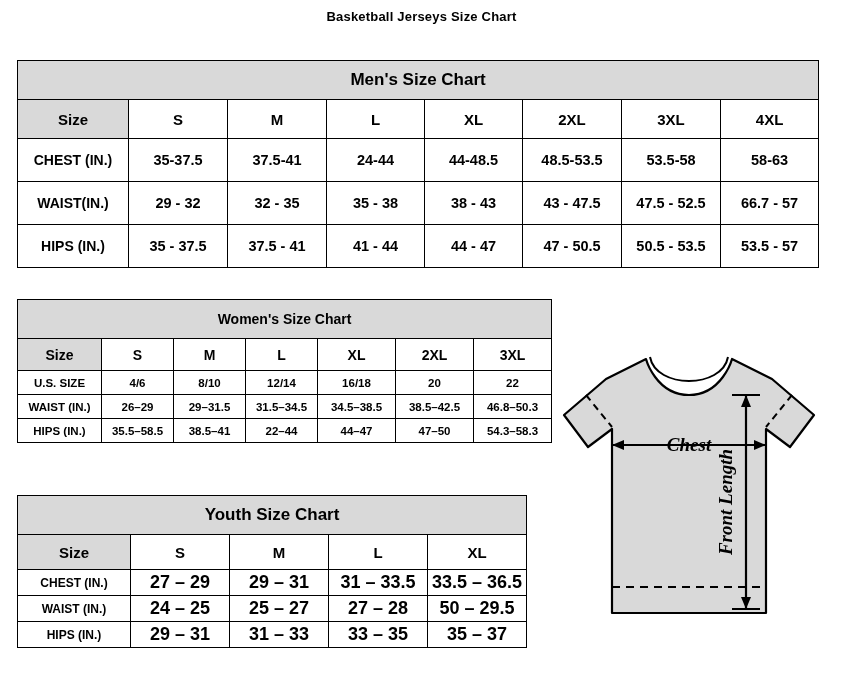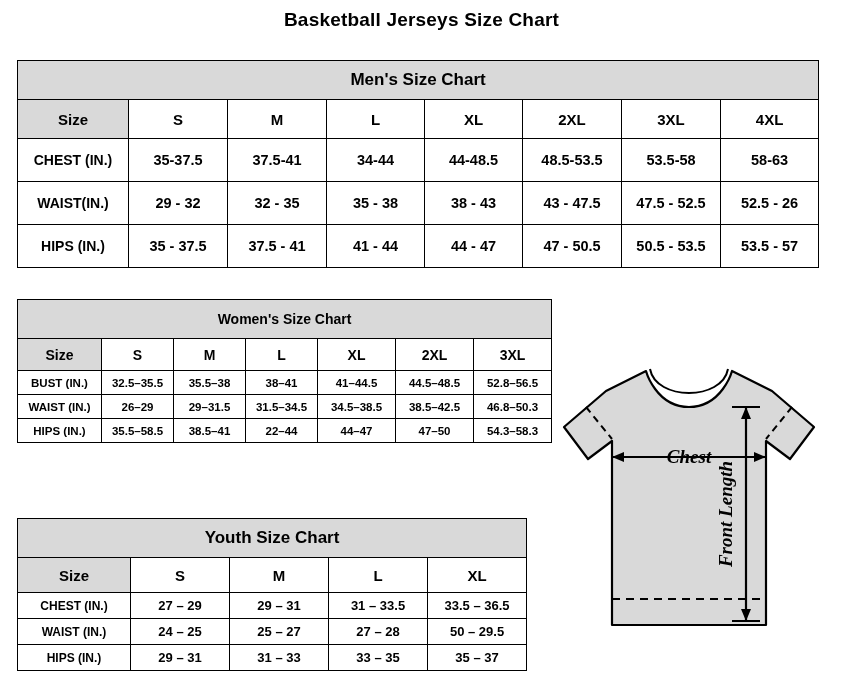--- a/index.html
+++ b/index.html
@@ -10,21 +10,21 @@
   body {
     width: 843px;
     height: 679px;
     font-family: "Liberation Sans", sans-serif;
     color: #000000;
     position: relative;
     overflow: hidden;
   }
   .page-title {
     text-align: center;
-    font-size: 19px;
+    font-size: 13px;
     font-weight: bold;
     margin: 9px 0 0 0;
     letter-spacing: 0.2px;
   }
 
   
   table {
     border-collapse: collapse;
     table-layout: fixed;
   }
@@ -89,47 +89,47 @@
     font-size: 11.5px;
   }
   table.women td.rowlabel {
     font-size: 11.5px;
   }
 
   
   .youth-wrap {
     position: absolute;
     left: 17px;
-    top: 518px;
+    top: 495px;
     width: 509px;
   }
   table.youth {
     width: 509px;
   }
   table.youth .chart-head {
     height: 38px;
     font-size: 17px;
   }
   table.youth .hdr-row td {
     height: 34px;
     font-size: 15px;
   }
   table.youth .data-row td {
     height: 25px;
-    font-size: 13px;
+    font-size: 18px;
   }
   table.youth td.rowlabel {
     font-size: 12px;
   }
 
   
   .jersey-wrap {
     position: absolute;
     left: 546px;
-    top: 349px;
+    top: 337px;
     width: 290px;
     height: 330px;
   }
   .jersey-wrap svg {
     display: block;
   }
   .lbl-chest {
     font-family: "Liberation Serif", serif;
     font-weight: bold;
     font-style: italic;
@@ -170,35 +170,35 @@
         <td>L</td>
         <td>XL</td>
         <td>2XL</td>
         <td>3XL</td>
         <td>4XL</td>
       </tr>
       <tr class="data-row">
         <td class="rowlabel">CHEST (IN.)</td>
         <td>35-37.5</td>
         <td>37.5-41</td>
-        <td>34-44</td>
+        <td>24-44</td>
         <td>44-48.5</td>
         <td>48.5-53.5</td>
         <td>53.5-58</td>
         <td>58-63</td>
       </tr>
       <tr class="data-row">
         <td class="rowlabel">WAIST(IN.)</td>
         <td>29 - 32</td>
         <td>32 - 35</td>
         <td>35 - 38</td>
         <td>38 - 43</td>
         <td>43 - 47.5</td>
         <td>47.5 - 52.5</td>
-        <td>52.5 - 26</td>
+        <td>66.7 - 57</td>
       </tr>
       <tr class="data-row">
         <td class="rowlabel">HIPS (IN.)</td>
         <td>35 - 37.5</td>
         <td>37.5 - 41</td>
         <td>41 - 44</td>
         <td>44 - 47</td>
         <td>47 - 50.5</td>
         <td>50.5 - 53.5</td>
         <td>53.5 - 57</td>
@@ -225,27 +225,27 @@
       <tr class="hdr-row">
         <td class="band">Size</td>
         <td>S</td>
         <td>M</td>
         <td>L</td>
         <td>XL</td>
         <td>2XL</td>
         <td>3XL</td>
       </tr>
       <tr class="data-row">
-        <td class="rowlabel">BUST  (IN.)</td>
-        <td>32.5–35.5</td>
-        <td>35.5–38</td>
-        <td>38–41</td>
-        <td>41–44.5</td>
-        <td>44.5–48.5</td>
-        <td>52.8–56.5</td>
+        <td class="rowlabel">U.S. SIZE</td>
+        <td>4/6</td>
+        <td>8/10</td>
+        <td>12/14</td>
+        <td>16/18</td>
+        <td>20</td>
+        <td>22</td>
       </tr>
       <tr class="data-row">
         <td class="rowlabel">WAIST  (IN.)</td>
         <td>26–29</td>
         <td>29–31.5</td>
         <td>31.5–34.5</td>
         <td>34.5–38.5</td>
         <td>38.5–42.5</td>
         <td>46.8–50.3</td>
       </tr>

